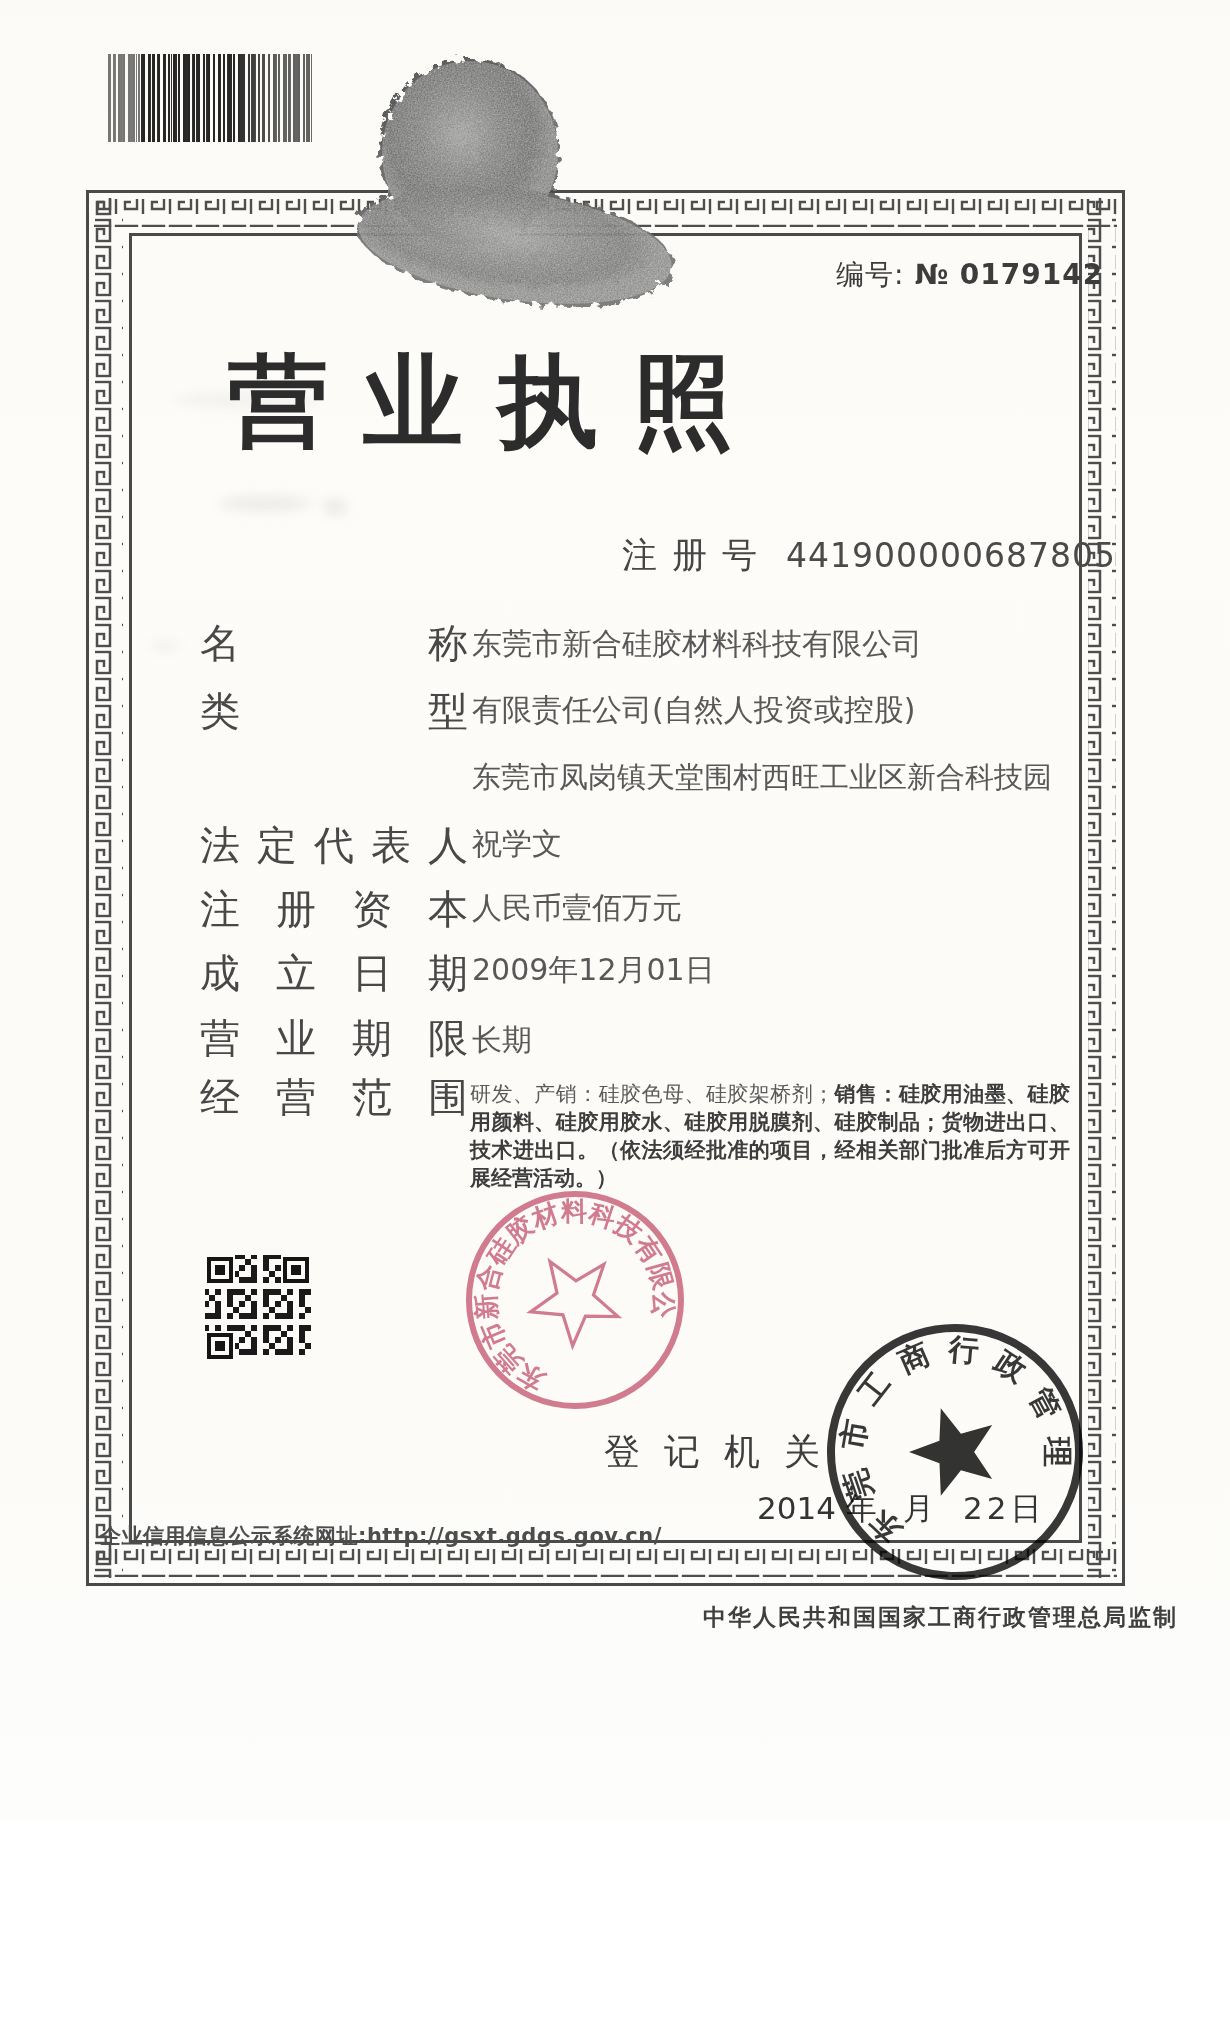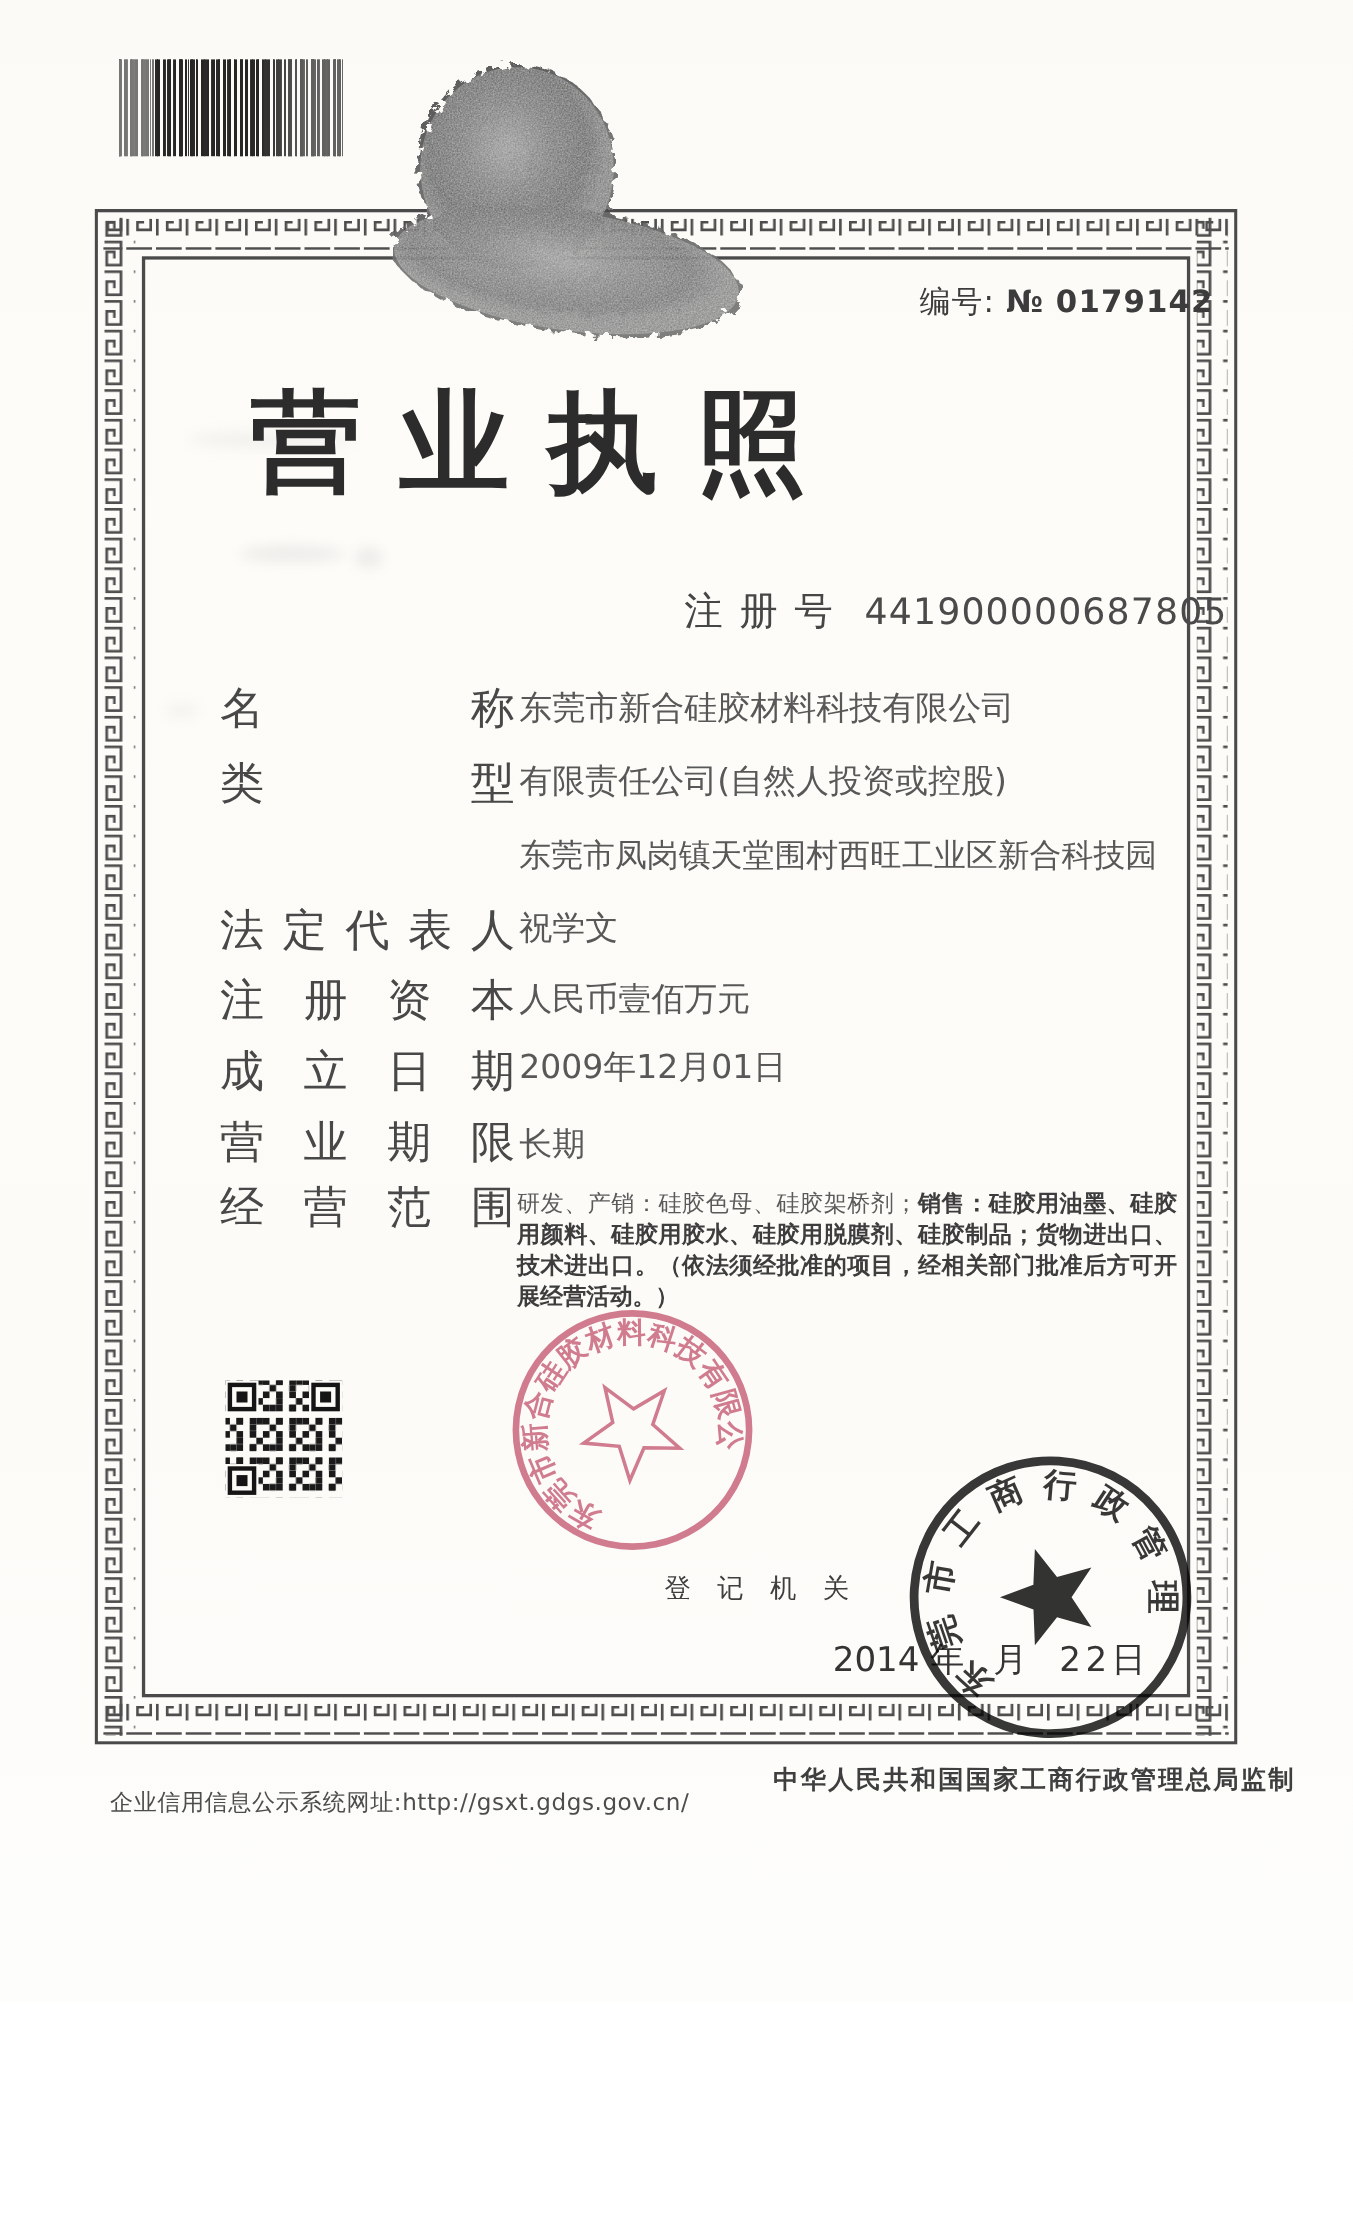--- a/index.html
+++ b/index.html
@@ -33,26 +33,26 @@
   .field-label{
     position:absolute;left:200px;width:268px;font-size:40px;color:#484848;
     text-align:justify;text-align-last:justify;text-justify:inter-character;white-space:nowrap;
   }
   .field-value{position:absolute;left:472px;font-size:30px;color:#585858;white-space:nowrap;}
   .scope{
     position:absolute;left:470px;top:1080px;width:600px;
     font-size:21px;line-height:28px;color:#5a5a5a;text-align:justify;
   }
   .scope .seg-bold{color:#3d3d3d;font-weight:bold;}
-  .registrar{top:1428px;left:604px;font-size:24px;letter-spacing:24px;color:#3e3e3e;white-space:nowrap;}
+  .registrar{top:1428px;left:604px;font-size:36px;letter-spacing:24px;color:#3e3e3e;white-space:nowrap;}
   .date-line span{position:absolute;top:1488px;font-size:31px;color:#343434;white-space:nowrap;}
   .date-year{left:757px;}
   .date-month{left:903px;}
   .date-day{left:963px;letter-spacing:4px;}
-  .footer-left{top:1624px;left:100px;font-size:21px;color:#4d4d4d;letter-spacing:.5px;}
+  .footer-left{top:1522px;left:100px;font-size:21px;color:#4d4d4d;letter-spacing:.5px;font-weight:bold;}
   .footer-right{top:1602px;left:703px;font-size:23px;font-weight:bold;color:#3f3f3f;letter-spacing:2px;}
   .seal{mix-blend-mode:multiply;}
 </style>
 </head>
 <body>
 
 <div class="page">
 
   <div class="smudge" style="left:172px;top:392px;width:150px;height:16px;opacity:.10;"></div>
   <div class="smudge" style="left:218px;top:496px;width:95px;height:15px;opacity:.16;"></div>

